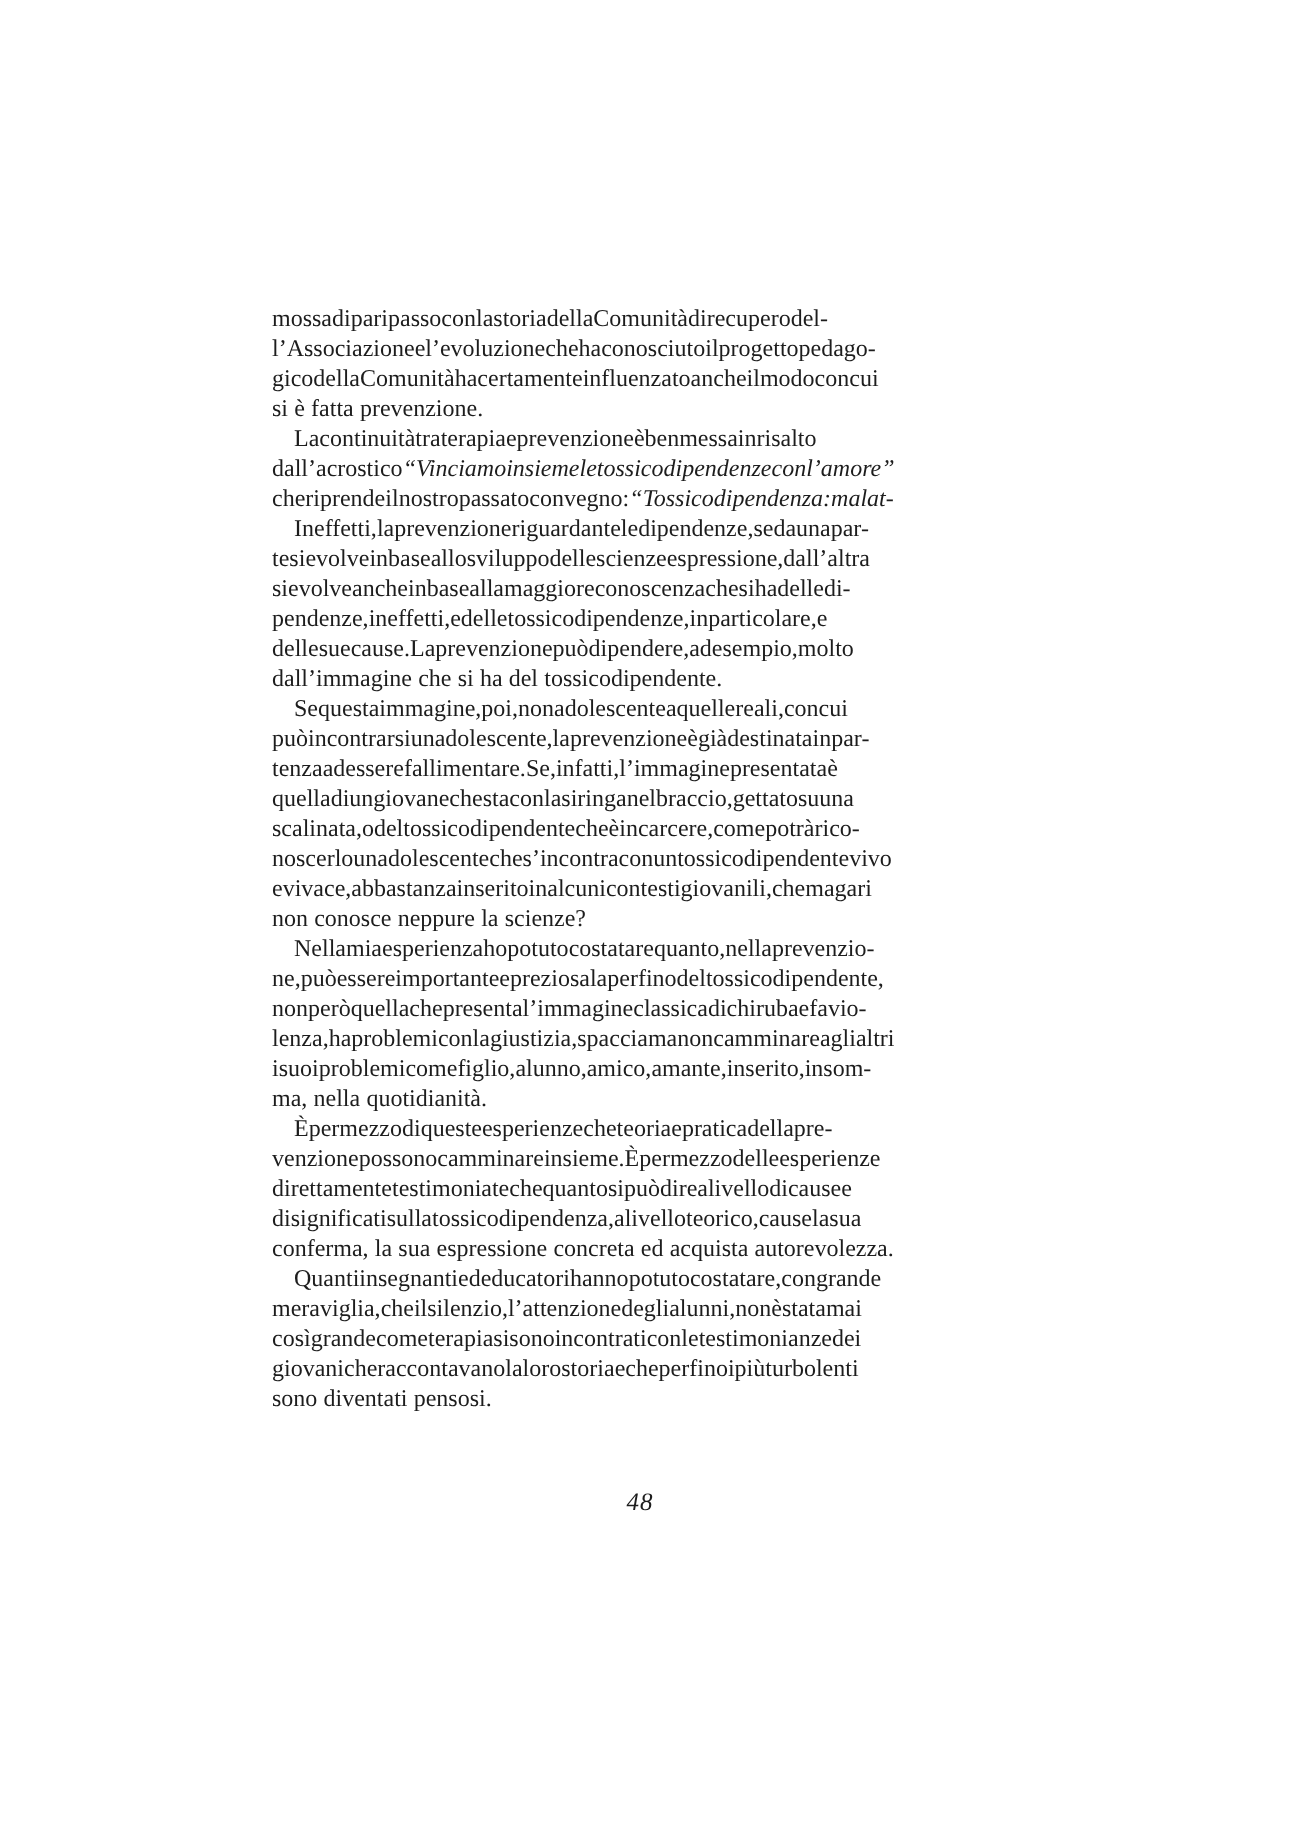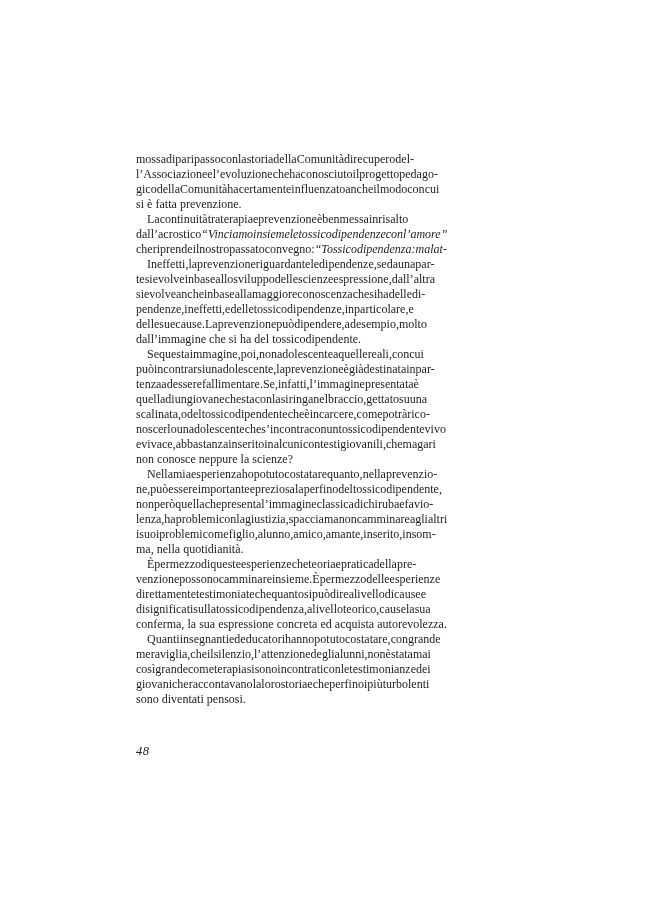--- a/index.html
+++ b/index.html
@@ -39,21 +39,21 @@
   .line.indent {
     padding-left: 11px;
   }
   .w { white-space: pre; }
   .it { font-style: italic; }
   .page-number {
     position: absolute;
     left: 136px;
     top: 744px;
     width: 368px;
-    text-align: left;
+    text-align: center;
     font-style: italic;
     font-size: 12.5px;
     color: #1d1d1d;
     letter-spacing: 0.5px;
   }
 </style>
 </head>
 <body>
 
 <div class="page">

